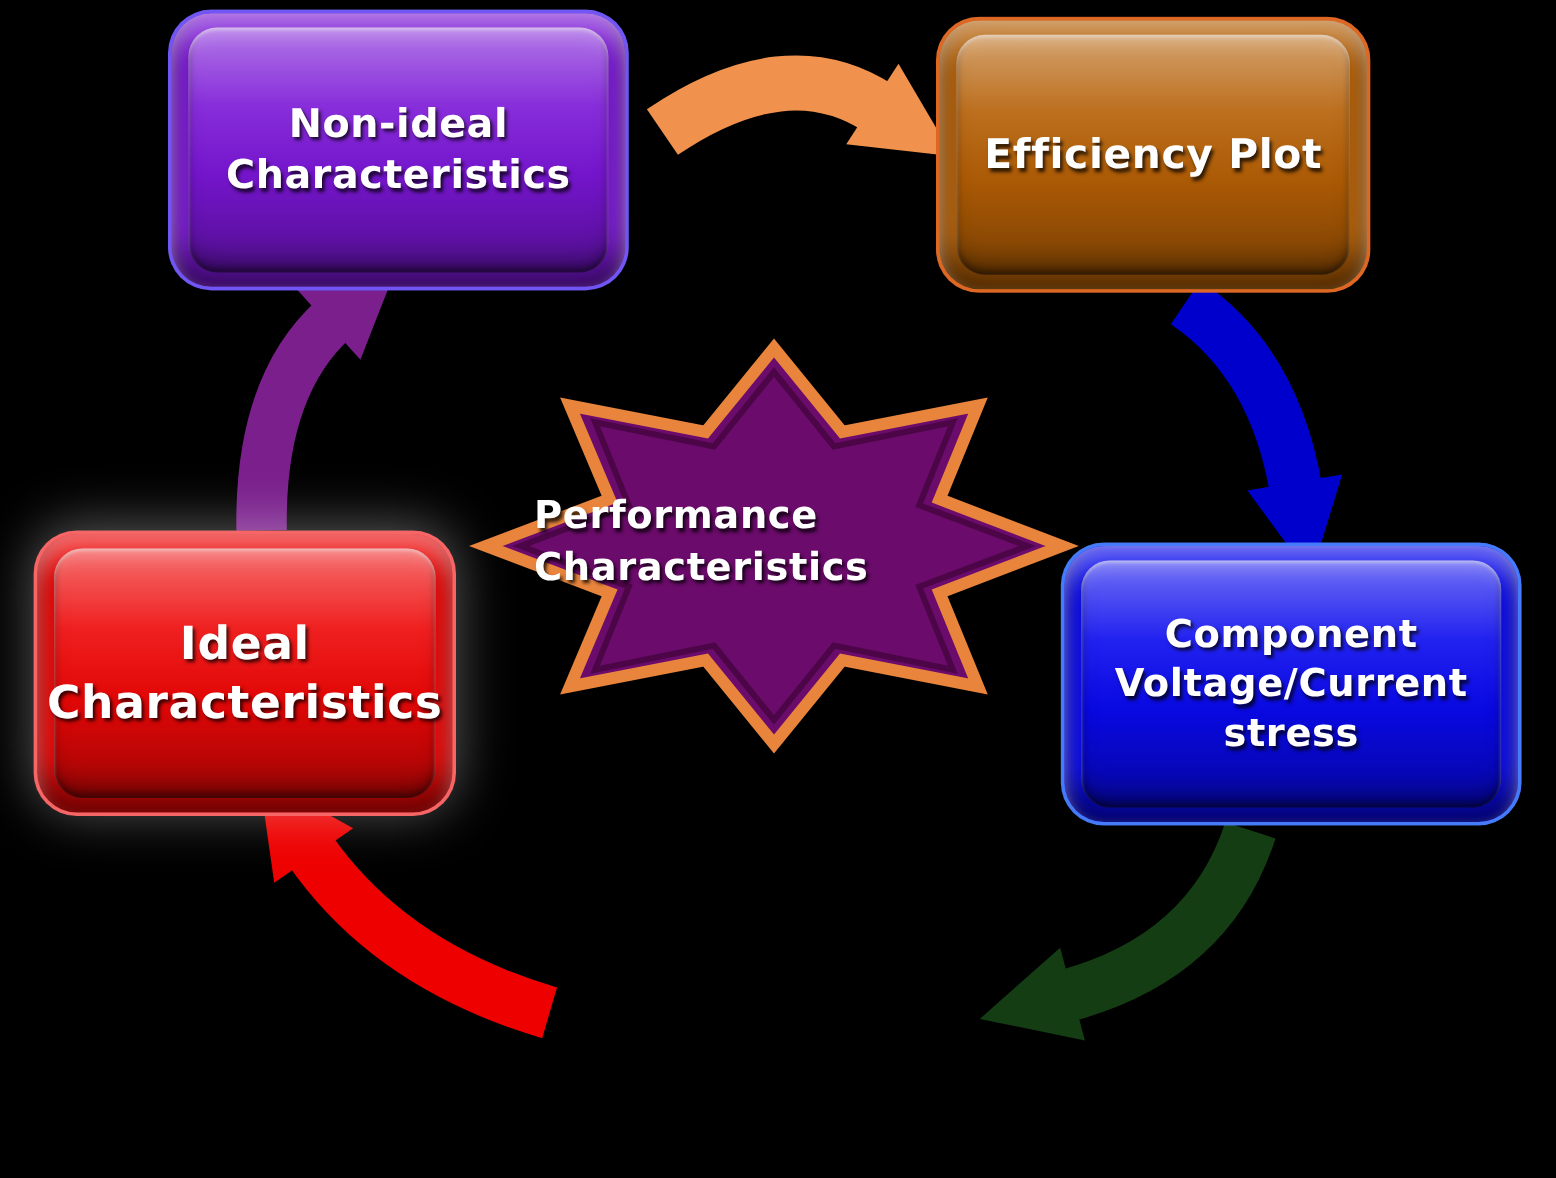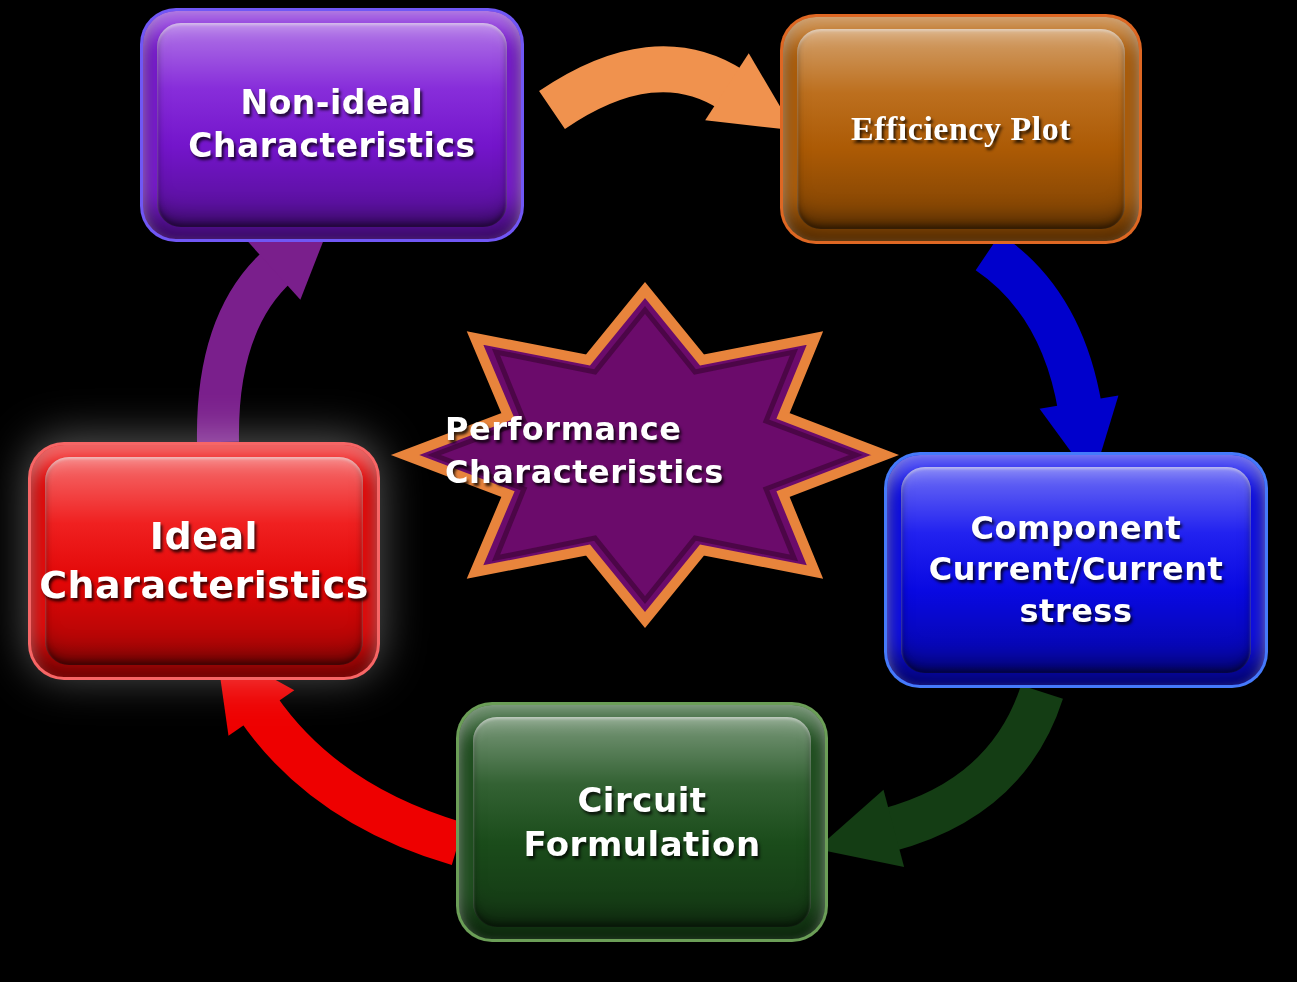--- a/index.html
+++ b/index.html
@@ -48,21 +48,21 @@
     position: relative;
     z-index: 2;
     white-space: pre-line;
     font-weight: bold;
     line-height: 1.3;
     letter-spacing: 0.5px;
     text-shadow: 2px 3px 3px rgba(0,0,0,0.75);
   }
 
   .node-non-ideal   { left: 140px; top: 8px;   width: 378px; height: 228px; border: 3px solid rgba(110,110,255,0.75); font-size: 33px; }
-  .node-efficiency  { left: 780px; top: 14px;  width: 356px; height: 224px; border: 3px solid rgba(255,110,60,0.55);  font-size: 34px; font-family: Liberation Serif, serif; }
+  .node-efficiency  { left: 780px; top: 14px;  width: 356px; height: 224px; border: 3px solid rgba(255,110,60,0.55);  font-size: 34px; }
   .node-component   { left: 884px; top: 452px; width: 378px; height: 230px; border: 3px solid rgba(90,160,255,0.75);  font-size: 32px; }
   .node-circuit     { left: 456px; top: 702px; width: 366px; height: 234px; border: 3px solid rgba(150,200,120,0.65); font-size: 34px; }
   .node-ideal       { left: 28px;  top: 442px; width: 346px; height: 232px; border: 3px solid rgba(255,180,180,0.55); font-size: 38px;
                       box-shadow: 0 -4px 45px rgba(255,255,255,0.35),
                                   inset 0 14px 18px rgba(255,255,255,0.40),
                                   inset 0 -18px 24px rgba(0,0,0,0.55); }
 
   .center-label {
     position: absolute;
     left: 445px; top: 408px;
@@ -117,28 +117,24 @@
     <span class="label">Non-ideal
 Characteristics</span>
   </div>
 
   <div class="node node-efficiency" style="background: rgb(181, 95, 5);">
     <span class="label">Efficiency Plot</span>
   </div>
 
   <div class="node node-component" style="background: rgb(9, 9, 238);">
     <span class="label">Component
-Current/Current
+Voltage/Current
 stress</span>
   </div>
 
-  <div class="node node-circuit" style="background: rgb(28, 80, 28);">
-    <span class="label">Circuit
-Formulation</span>
-  </div>
 
   <div class="node node-ideal" style="background: rgb(238, 7, 7);">
     <span class="label">Ideal
 Characteristics</span>
   </div>
 
   <svg class="layer" viewBox="0 0 1297 982">
     <polygon points="645,290 702,360 815,338 783,416 885,455 783,494 815,572 702,550 645,620 588,550 475,572 508,494 405,455 508,416 475,338 588,360" stroke-width="10" stroke-linejoin="miter" fill="#6B0B6B" stroke="#E8843C"></polygon>
     <polygon points="645,310 695,372 794,352 766,421 856,455 766,489 794,558 695,538 645,600 595,538 496,558 524,489 434,455 524,421 496,352 595,372" fill="none" stroke-width="5" opacity="0.8" stroke="#45053F"></polygon>
   </svg>

